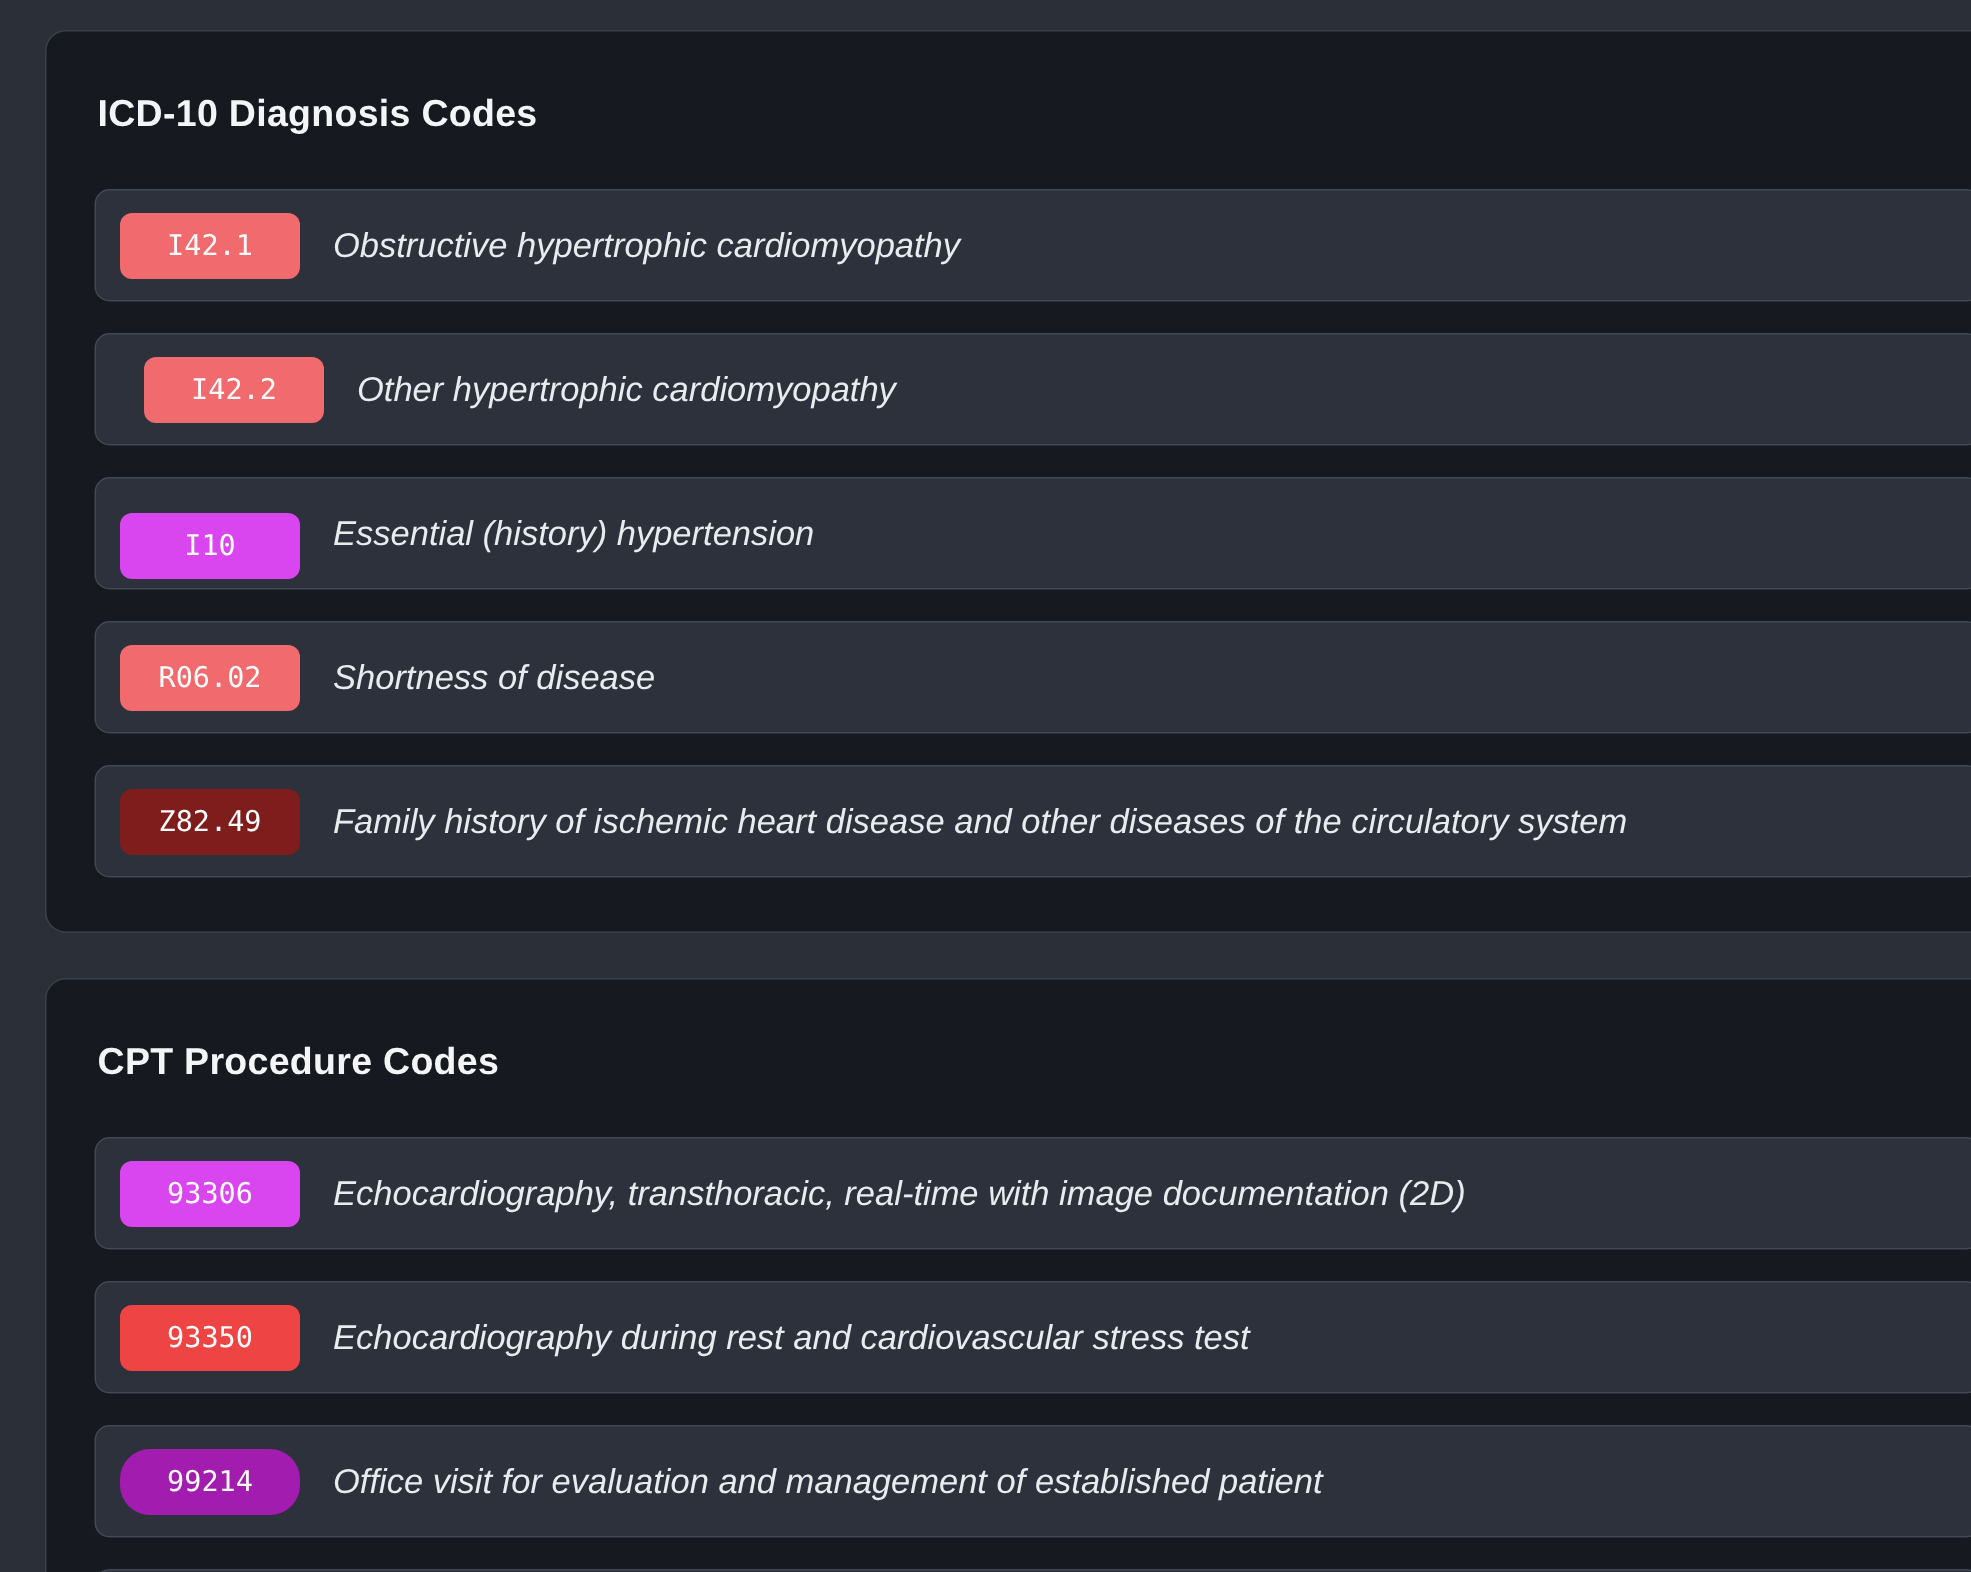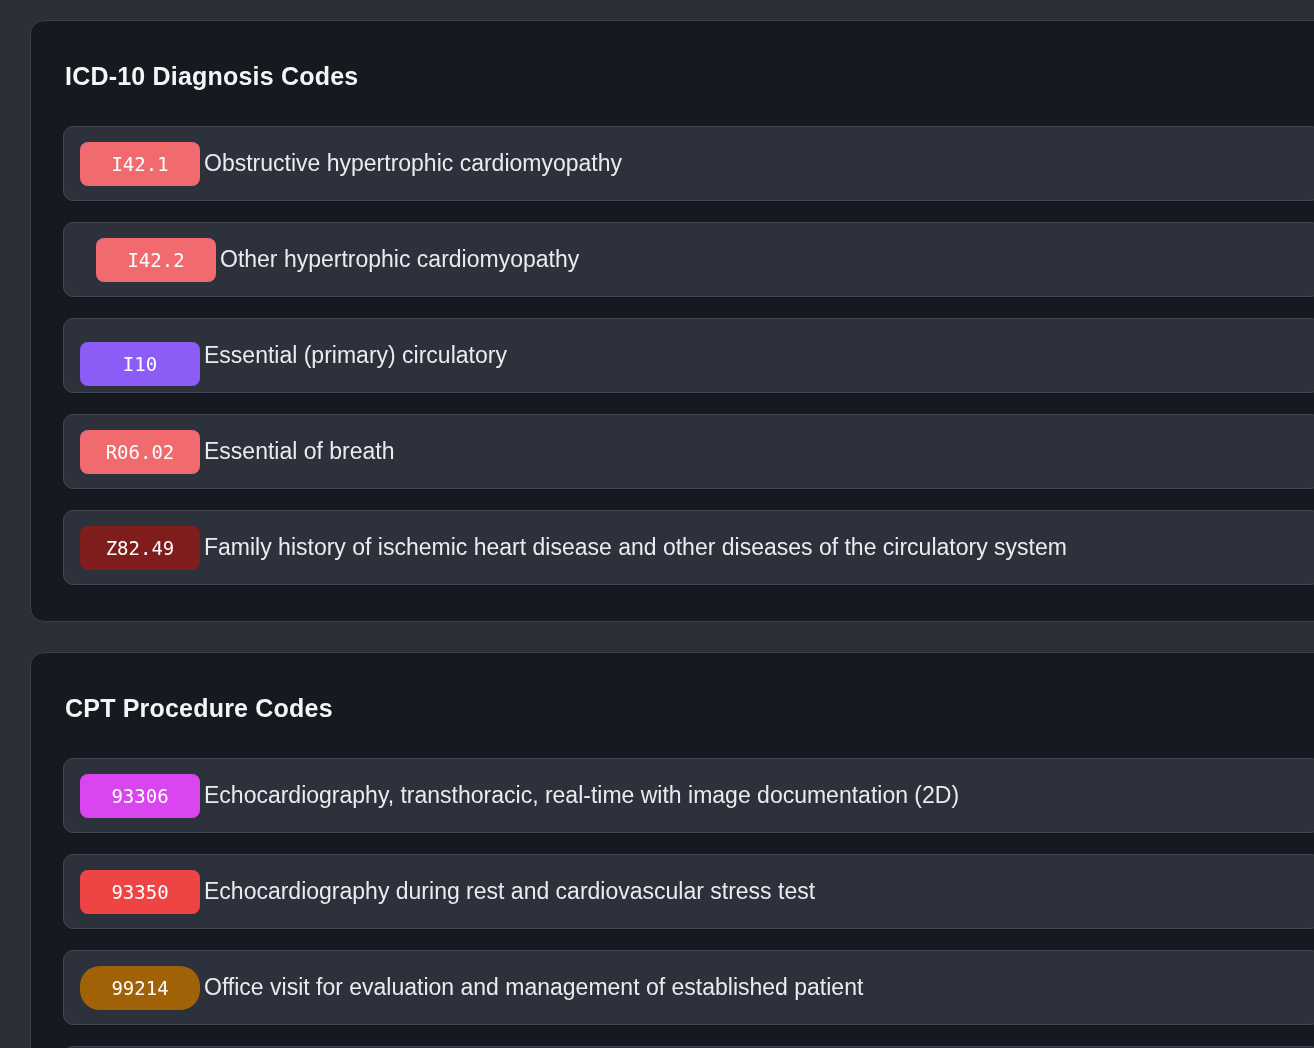--- a/index.html
+++ b/index.html
@@ -58,24 +58,25 @@
     box-sizing: border-box;
     padding: 16px 12px;
     border-radius: 8px;
     font-family: "DejaVu Sans Mono", monospace;
     font-size: 19px;
     font-weight: 500;
     color: var(--badge-text, #fdfdfd);
     flex: 0 0 auto;
   }
   .desc {
-    margin-left: 4px;
+    margin-left: 22px;
     font-size: 23px;
     color: var(--description-text, #e9ecef);
     white-space: nowrap;
+    font-style: italic;
   }
   .row-partial {
     
   }
 </style>
 </head>
 <body>
 
 <main class="content">
   <section class="card">
@@ -85,27 +86,27 @@
     <span class="badge" style="background: rgb(241, 107, 110);">I42.1</span>
     <span class="desc">Obstructive hypertrophic cardiomyopathy</span>
   </div>
 
   <div class="row">
     <span class="badge" style="background: rgb(241, 107, 110); margin-left: 16px;">I42.2</span>
     <span class="desc">Other hypertrophic cardiomyopathy</span>
   </div>
 
   <div class="row">
-    <span class="badge" style="background: #8b5cf6; margin-top: 16px;">I10</span>
-    <span class="desc">Essential (primary) circulatory</span>
+    <span class="badge" style="background: #d946ef; margin-top: 16px;">I10</span>
+    <span class="desc">Essential (history) hypertension</span>
   </div>
 
   <div class="row">
     <span class="badge" style="background: rgb(241, 107, 110);">R06.02</span>
-    <span class="desc">Essential of breath</span>
+    <span class="desc">Shortness of disease</span>
   </div>
 
   <div class="row">
     <span class="badge" style="background: #7f1d1d;">Z82.49</span>
     <span class="desc">Family history of ischemic heart disease and other diseases of the circulatory system</span>
   </div>
 </div>
   </section>
 
   <section class="card">
@@ -115,19 +116,19 @@
     <span class="badge" style="background: #d946ef;">93306</span>
     <span class="desc">Echocardiography, transthoracic, real-time with image documentation (2D)</span>
   </div>
 
   <div class="row">
     <span class="badge" style="background: #ef4444;">93350</span>
     <span class="desc">Echocardiography during rest and cardiovascular stress test</span>
   </div>
 
   <div class="row">
-    <span class="badge" style="background: #a16207; border-radius: 20px;">99214</span>
+    <span class="badge" style="background: #a21caf; border-radius: 20px;">99214</span>
     <span class="desc">Office visit for evaluation and management of established patient</span>
   </div>
 <div class="row row-partial"></div>
       </div>
   </section>
 </main>
 
 </body></html>

